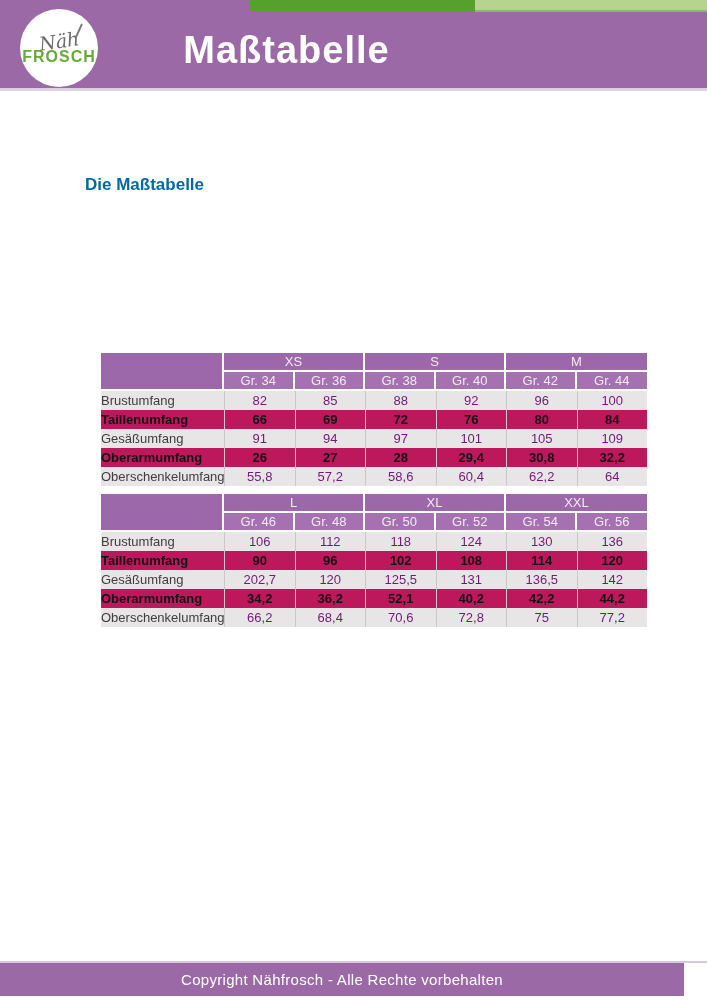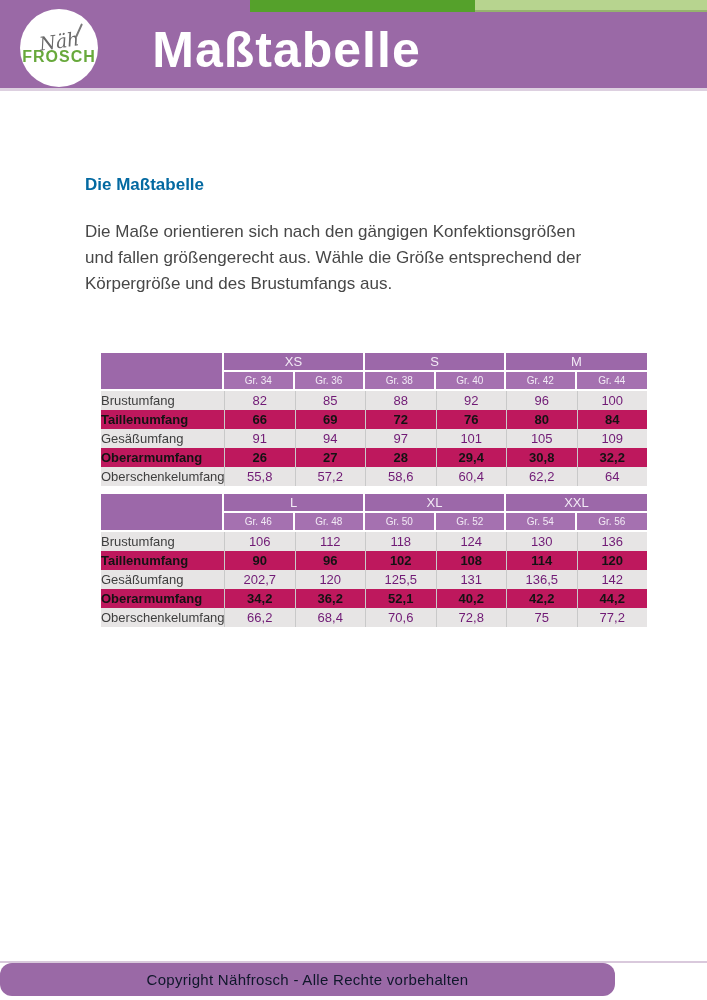--- a/index.html
+++ b/index.html
@@ -22,21 +22,21 @@
   }
   
   .header-bar{position:absolute;top:0;left:0;width:707px;height:88px;background:var(--header-purple);}
   .green-dark{position:absolute;top:0;left:250px;width:225px;height:12px;background:var(--accent-green-dark);}
   .green-light{position:absolute;top:0;left:475px;width:232px;height:12px;background:var(--accent-green-light);border-bottom:2px solid rgba(110,140,70,.45);box-sizing:border-box;}
   .header-divider{position:absolute;top:88px;left:0;width:707px;height:3px;background:var(--lavender-line);}
   .page-title{
     position:absolute;top:0;left:0;width:573px;height:88px;
     display:flex;align-items:center;justify-content:center;
     padding-top:12px;box-sizing:border-box;
-    color:#ffffff;font-size:50px;font-weight:bold;letter-spacing:1px;
+    color:#ffffff;font-size:38px;font-weight:bold;letter-spacing:1px;
   }
   
   .logo{
     position:absolute;top:9px;left:20px;width:66px;height:66px;
     background:#fff;border:6px dotted #fff;border-radius:50%;
     display:flex;flex-direction:column;align-items:center;justify-content:center;
   }
   .logo-script{
     font-family:"DejaVu Serif", serif;font-style:italic;
     color:#6a6a6a;font-size:19px;line-height:18px;transform:rotate(-8deg);
@@ -53,32 +53,32 @@
   .intro-paragraph{position:absolute;left:85px;top:219px;width:516px;font-size:17px;line-height:26px;color:#474747;}
   
   .table-host{position:absolute;left:85px;margin-left:16px;}
   .table-host-1{top:353px;}
   .table-host-2{top:494px;}
   .mtable{border-collapse:separate;border-spacing:0;table-layout:fixed;width:546px;}
   .mtable th,.mtable td{box-sizing:border-box;height:19px;padding:0;font-weight:normal;white-space:nowrap;overflow:hidden;}
   .h-corner{background:var(--table-purple);border-right:2px solid #fff;border-bottom:2px solid #fff;}
   .h-group{background:var(--table-purple);color:#f2eaf5;font-size:13px;text-align:center;border-right:2px solid #fff;border-bottom:2px solid #fff;}
   .h-group.last{border-right:0;}
-  .h-size{background:var(--table-purple-light);color:#f2eaf5;font-size:10px;text-align:center;border-right:2px solid #fff;border-bottom:2px solid #fff;}
+  .h-size{background:var(--table-purple-light);color:#f2eaf5;font-size:13px;text-align:center;border-right:2px solid #fff;border-bottom:2px solid #fff;}
   .h-size.last{border-right:0;}
   .lbl{font-size:13px;text-align:left;padding-left:6px;color:#3e3e3e;}
   .val{font-size:13px;text-align:center;color:#701a75;border-left:1px solid var(--cell-line);}
   tr.gray .lbl,tr.gray .val{background:var(--row-gray);}
   tr.bold .lbl,tr.bold .val{background:#be185d;font-weight:bold;color:#131313;}
   
   .footer-divider{position:absolute;top:961px;left:0;width:707px;height:2px;background:#d9c9dc;}
   .footer-bar{
-    position:absolute;top:963px;left:0;width:615px;height:33px;
-    background:var(--header-purple);color:#0f172a;
-    display:flex;align-items:center;justify-content:center;font-size:15px;letter-spacing:.3px;border-radius:12px;
+    position:absolute;top:963px;left:0;width:684px;height:33px;
+    background:var(--header-purple);color:#ffffff;
+    display:flex;align-items:center;justify-content:center;font-size:15px;letter-spacing:.3px;
   }
 </style>
 </head>
 <body>
 
 <div class="page">
 
   <div class="header-bar"></div>
   <div class="green-dark"></div>
   <div class="green-light"></div>
@@ -86,21 +86,20 @@
 
   <div class="logo">
     <span class="logo-script">Näh</span>
     <span class="logo-flourish"></span>
     <span class="logo-wordmark">FROSCH</span>
   </div>
 
   <div class="header-divider"></div>
 
   <div class="intro-heading">Die Maßtabelle</div>
-  <div class="intro-paragraph">Die Maße orientieren sich nach den gängigen Konfektionsgrößen und fallen größengerecht aus. Wähle die Größe entsprechend der Körpergröße und des Brustumfangs aus.</div>
 
   <div class="table-host table-host-1">
       <table class="mtable">
         <colgroup>
           <col style="width: 123px;">
           <col>
           <col>
           <col>
           <col>
           <col>

